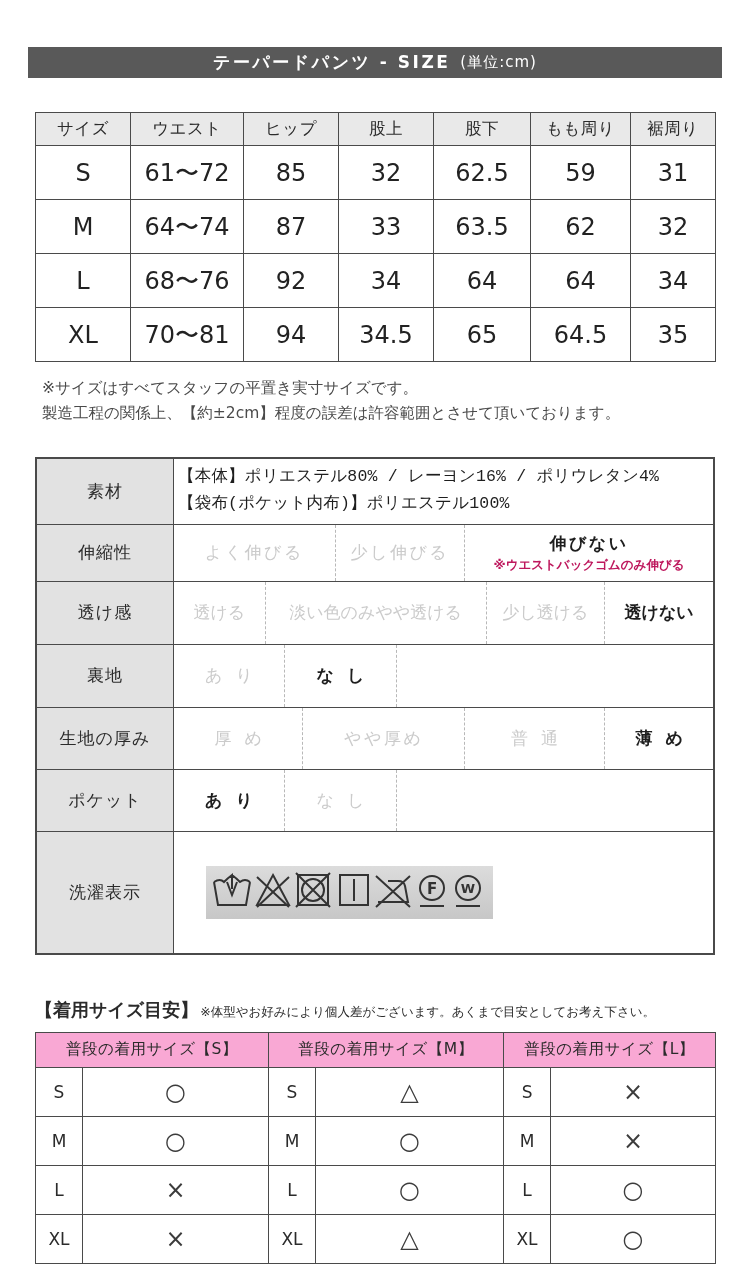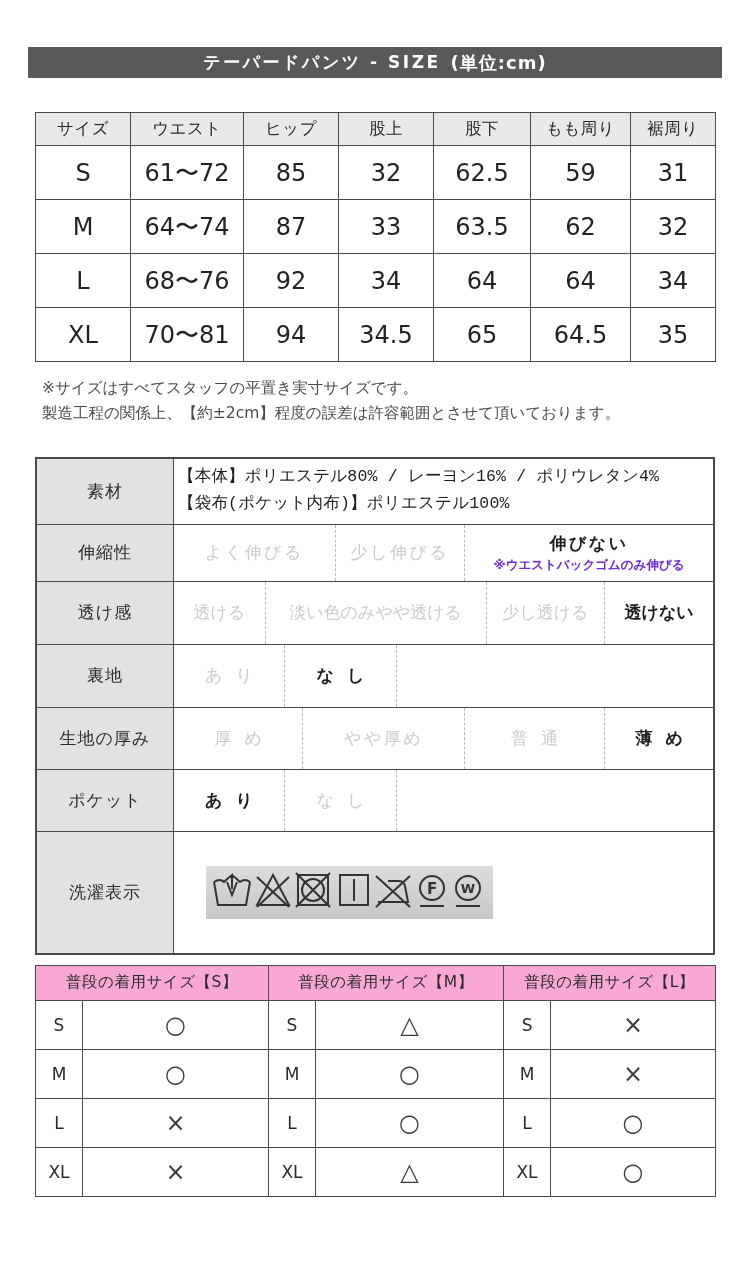--- a/index.html
+++ b/index.html
@@ -13,21 +13,21 @@
   }
   .page { padding-top:47px; }
 
   
   .title-bar {
     margin-left:28px; width:694px; height:31px;
     background:#595959; color:#ffffff;
     display:flex; align-items:center; justify-content:center;
     font-size:17px; font-weight:bold; letter-spacing:2.5px;
   }
-  .title-bar .unit { font-size:18px; letter-spacing:1px; margin-left:10px; font-weight:bold; }
+  .title-bar .unit { font-size:15px; letter-spacing:1px; margin-left:10px; font-weight:normal; }
 
   
   table.size-table {
     margin:34px 0 12px 35px; width:680px;
     border-collapse:collapse; table-layout:fixed;
   }
   table.size-table th, table.size-table td {
     border:1.5px solid #4a4a4a; text-align:center; vertical-align:middle;
   }
   table.size-table th {
@@ -63,21 +63,21 @@
   .h-stretch { height:57px; }
   .h-sheer { height:63px; }
   .h-lining { height:63px; }
   .h-thick { height:62px; }
   .h-pocket { height:62px; }
   .h-laundry { height:122px; }
   .material-text {
     display:flex; flex-direction:column; justify-content:center;
     padding-left:4px; font-size:16.5px; color:#1e1e1e; line-height:1.62; letter-spacing:0.2px;
   }
-  .stretch-note { font-size:12.5px; letter-spacing:0; margin-top:2px; font-weight:bold; color:#6d28d9; }
+  .stretch-note { font-size:12.5px; letter-spacing:0; margin-top:2px; font-weight:bold; color:#be185d; }
   .care-strip {
     align-self:center; margin-left:32px;
     width:287px; height:53px;
     background:linear-gradient(180deg,#dcdcdc,#c7c7c7);
     display:flex; align-items:center; justify-content:center;
   }
 
   
   .fit-head { margin:43px 0 0 35px; display:flex; align-items:baseline; }
   .fit-title { font-size:18px; font-weight:bold; color:#2b2b2b; }
@@ -270,20 +270,24 @@
               <circle cx="258" cy="19" r="12" stroke="#333" stroke-width="2" fill="none"></circle>
               <text x="258" y="24" text-anchor="middle" font-size="13" font-weight="bold" fill="#333" font-family="DejaVu Sans, sans-serif">W</text>
               <path d="M246,37 L270,37" stroke="#333" stroke-width="2"></path>
             </g>
           </svg>
         </div>
       </div>
     </div>
   </div>
 
+  <div class="fit-head">
+    <span class="fit-title">【着用サイズ目安】</span>
+    <span class="fit-note">※体型やお好みにより個人差がございます。あくまで目安としてお考え下さい。</span>
+  </div>
 
   <table class="fit-table">
     <colgroup>
       <col style="width:47px">
         <col style="width:186px">
       <col style="width:47px">
         <col style="width:188px">
       <col style="width:47px">
         <col style="width:165px">
     </colgroup>

